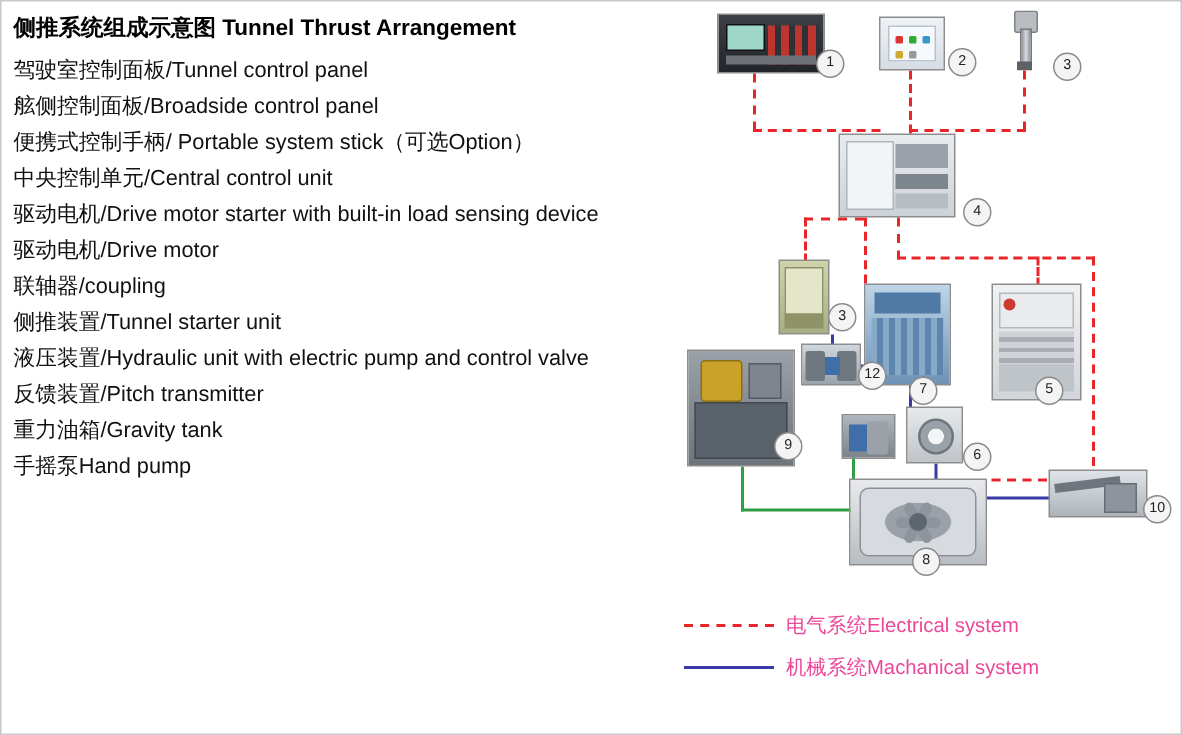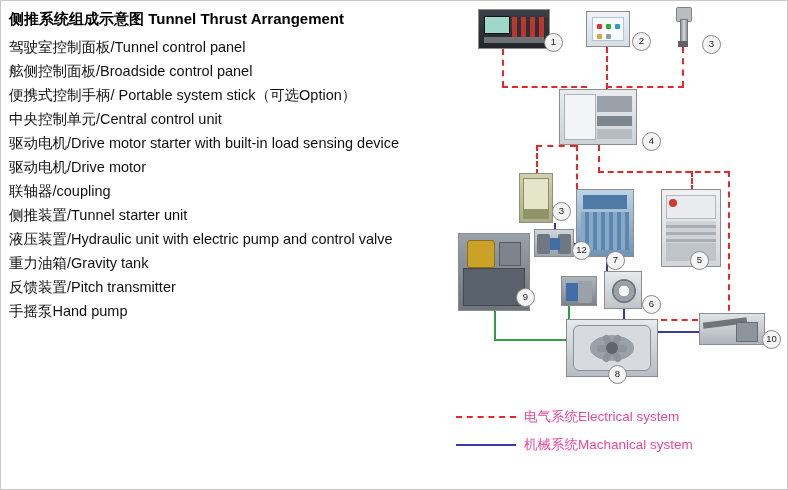--- a/index.html
+++ b/index.html
@@ -211,22 +211,22 @@
     <div id="legend-title">侧推系统组成示意图 Tunnel Thrust Arrangement</div>
     <div class="legend-row">驾驶室控制面板/Tunnel control panel</div>
     <div class="legend-row">舷侧控制面板/Broadside control panel</div>
     <div class="legend-row">便携式控制手柄/ Portable system stick（可选Option）</div>
     <div class="legend-row">中央控制单元/Central control unit</div>
     <div class="legend-row">驱动电机/Drive motor starter with built-in load sensing device</div>
     <div class="legend-row">驱动电机/Drive motor</div>
     <div class="legend-row">联轴器/coupling</div>
     <div class="legend-row">侧推装置/Tunnel starter unit</div>
     <div class="legend-row">液压装置/Hydraulic unit with electric pump and control valve</div>
+    <div class="legend-row">反馈装置/Pitch transmitter</div>
     <div class="legend-row">重力油箱/Gravity tank</div>
-    <div class="legend-row">反馈装置/Pitch transmitter</div>
     <div class="legend-row">手摇泵Hand pump</div>
   </div>
 
   <div id="diagram">
 
     <div class="ln elec-v" style="left:46px; top:48px; height:38px;"></div>
     <div class="ln elec" style="left:46px; top:85px; width:85px;"></div>
     <div class="ln elec-v" style="left:150px; top:46px; height:42px;"></div>
     <div class="ln elec-v" style="left:226px; top:46px; height:40px;"></div>
     <div class="ln elec" style="left:150px; top:85px; width:78px;"></div>

